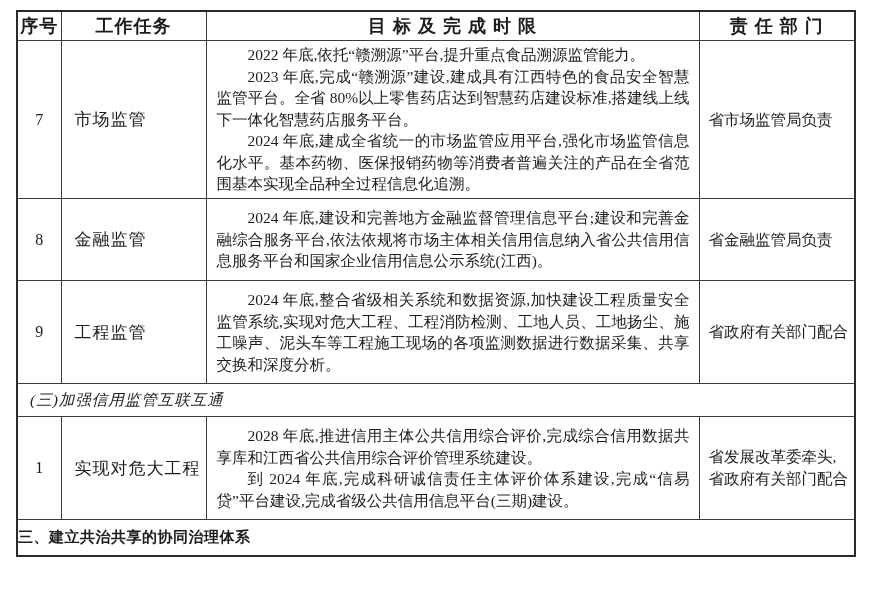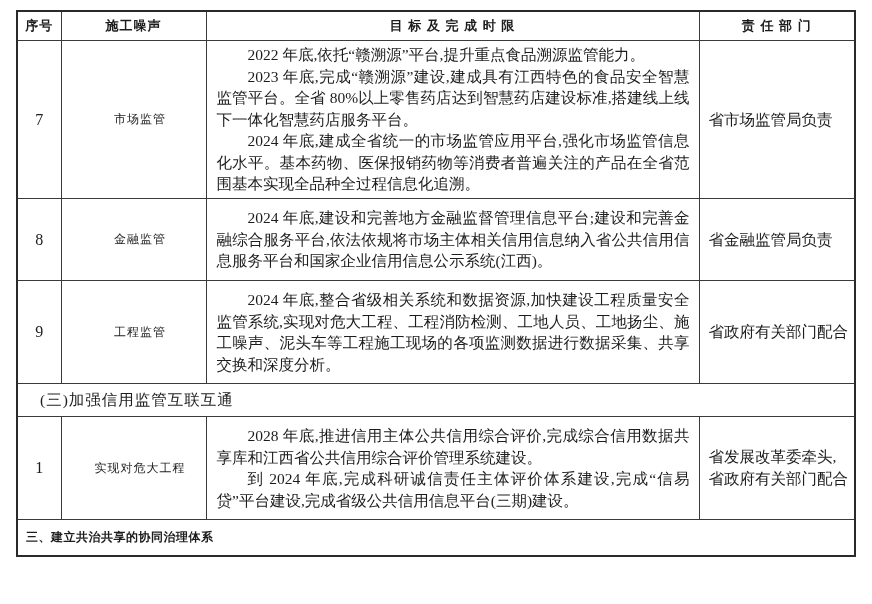--- a/index.html
+++ b/index.html
@@ -24,34 +24,33 @@
   .doc-table td, .doc-table th {
     border: 1px solid #3a3a3a;
     vertical-align: middle;
     font-size: 16px;
     padding: 0;
     overflow: hidden;
   }
   th.hdr {
     font-family: "Liberation Sans", "DejaVu Sans", sans-serif;
     font-weight: bold;
-    font-size: 13px;
+    font-size: 18px;
     text-align: center;
     height: 28px;
     letter-spacing: 1px;
   }
   td.num-cell {
     text-align: center;
     font-size: 16px;
   }
   td.task-cell {
     padding-left: 13px;
-    font-size: 12px;
+    font-size: 17px;
     letter-spacing: 1px;
-    text-align: center;
   }
   td.goal-cell {
     padding: 3px 9px 3px 10px;
     vertical-align: middle;
     margin-left: 40px;
   }
   td.goal-cell p {
     margin: 0;
     text-indent: 2em;
     text-align: justify;
@@ -59,47 +58,47 @@
     font-size: 15.5px;
   }
   td.dept-cell {
     padding: 0 6px 0 9px;
     font-size: 15.5px;
     line-height: 22px;
     vertical-align: middle;
     margin-top: 48px;
   }
   tr.section-sub td {
+    font-style: italic;
     font-size: 15.5px;
-    padding-left: 22px;
+    padding-left: 12px;
     letter-spacing: 1px;
   }
   tr.section-main td {
     font-family: "Liberation Sans", "DejaVu Sans", sans-serif;
     font-weight: bold;
     font-style: normal;
-    font-size: 12px;
-    padding-left: 8px;
+    font-size: 15px;
     letter-spacing: 0.5px;
   }
 </style>
 </head>
 <body>
 
 <table class="doc-table">
   <colgroup>
     <col style="width:44px">
     <col style="width:145px">
     <col style="width:493px">
     <col style="width:156px">
   </colgroup>
   <thead>
     <tr>
       <th class="hdr">序号</th>
-      <th class="hdr">施工噪声</th>
+      <th class="hdr">工作任务</th>
       <th class="hdr">目 标 及 完 成 时 限</th>
       <th class="hdr">责 任 部 门</th>
     </tr>
   </thead>
   <tbody>
     <tr style="height:158px">
       <td class="num-cell">7</td>
       <td class="task-cell">市场监管</td>
       <td class="goal-cell">
         <p>2022 年底,依托“赣溯源”平台,提升重点食品溯源监管能力。</p>

